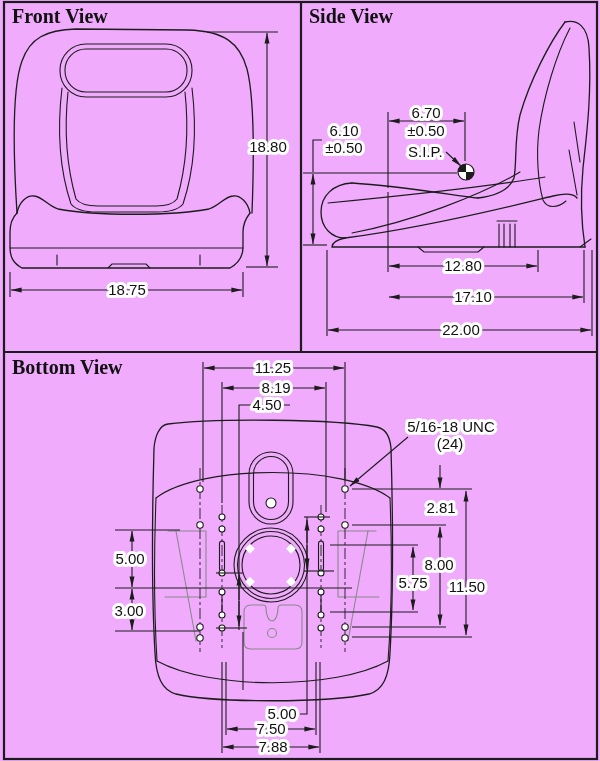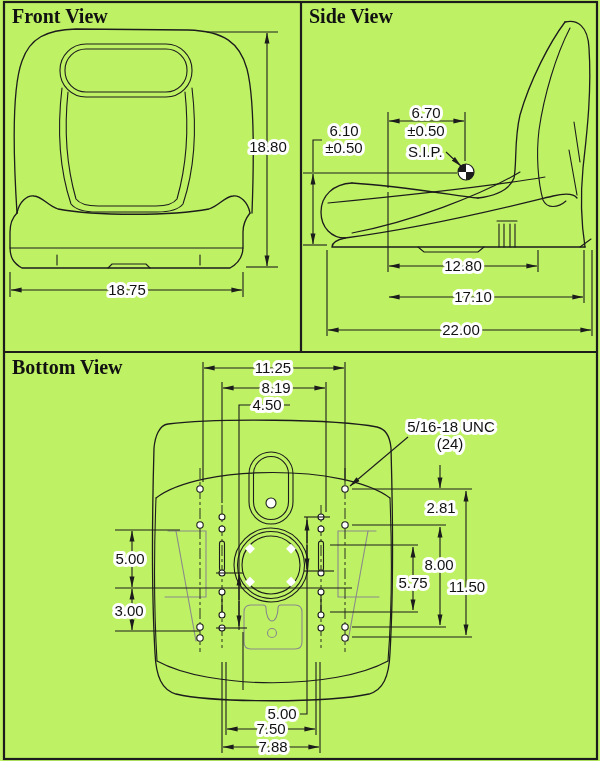--- a/index.html
+++ b/index.html
@@ -1,16 +1,16 @@
 <!DOCTYPE html>
 <html><head>
 <meta charset="utf-8">
 <style>
   html,body{margin:0;padding:0;background:#ffffff;}
-  #stage{position:relative;width:600px;height:761px;background:#bef264;overflow:hidden;
+  #stage{position:relative;width:600px;height:761px;background:#f0abfc;overflow:hidden;
          font-family:"Liberation Sans",sans-serif;}
   svg{display:block;}
   .ln{stroke:#1c1c1c;stroke-width:1.3;fill:none;stroke-linecap:round;}
   .ln2{stroke:#1c1c1c;stroke-width:1.1;fill:none;stroke-linecap:round;}
   .lt{stroke:#8a8a8a;stroke-width:1.1;fill:none;stroke-linecap:round;}
   .bord{stroke:#1c1c1c;stroke-width:2.2;fill:none;}
   .dim{stroke:#1c1c1c;stroke-width:1.1;fill:none;}
   .cl{stroke:#1c1c1c;stroke-width:0.9;fill:none;stroke-dasharray:11 3 3 3;}
   .hole{fill:#fff;stroke:#1c1c1c;stroke-width:1.1;}
   text{font-family:"Liberation Sans",sans-serif;font-size:15px;fill:#111;

